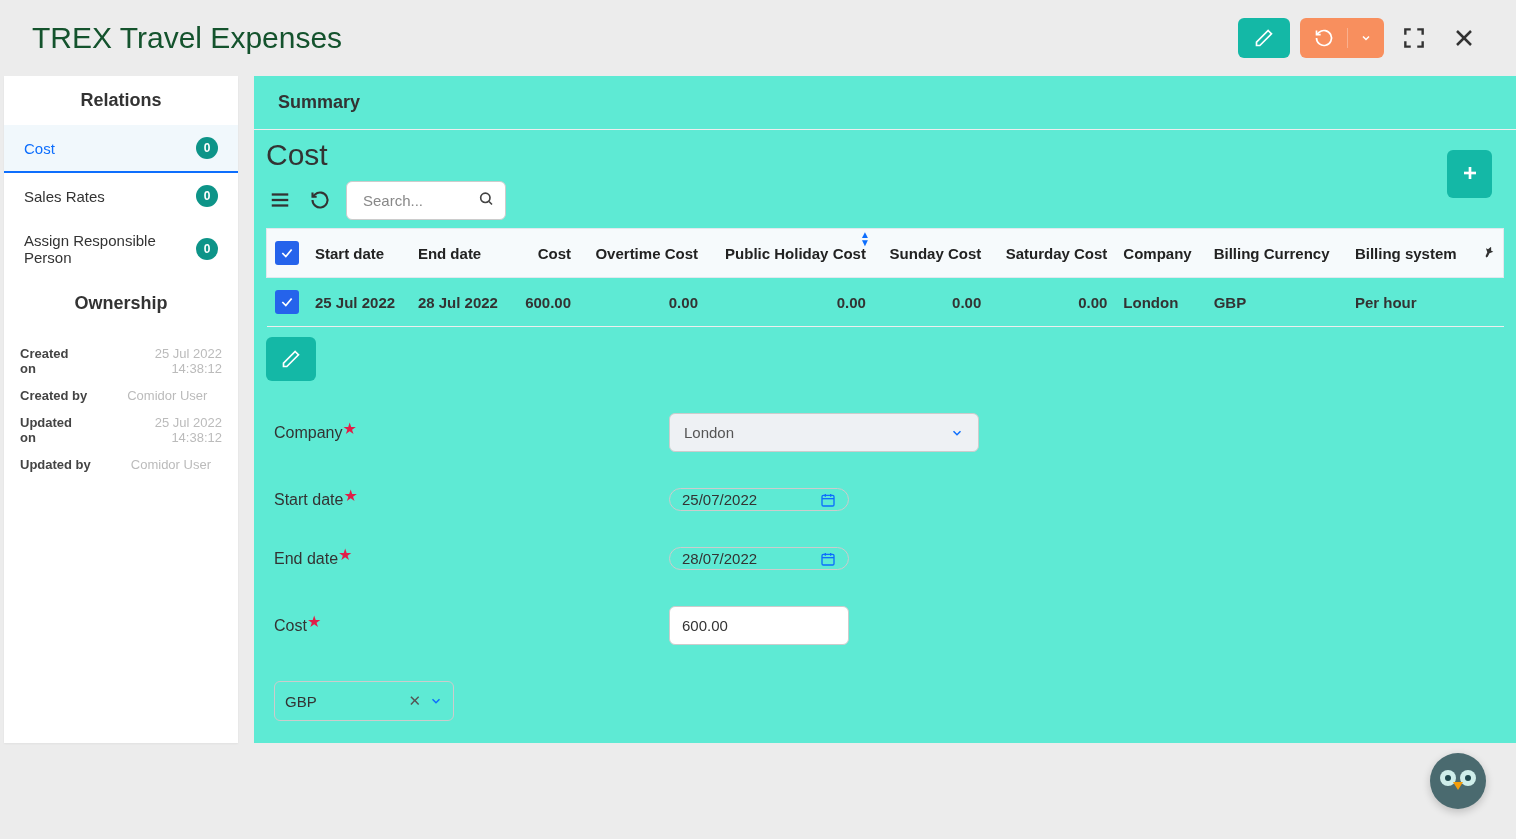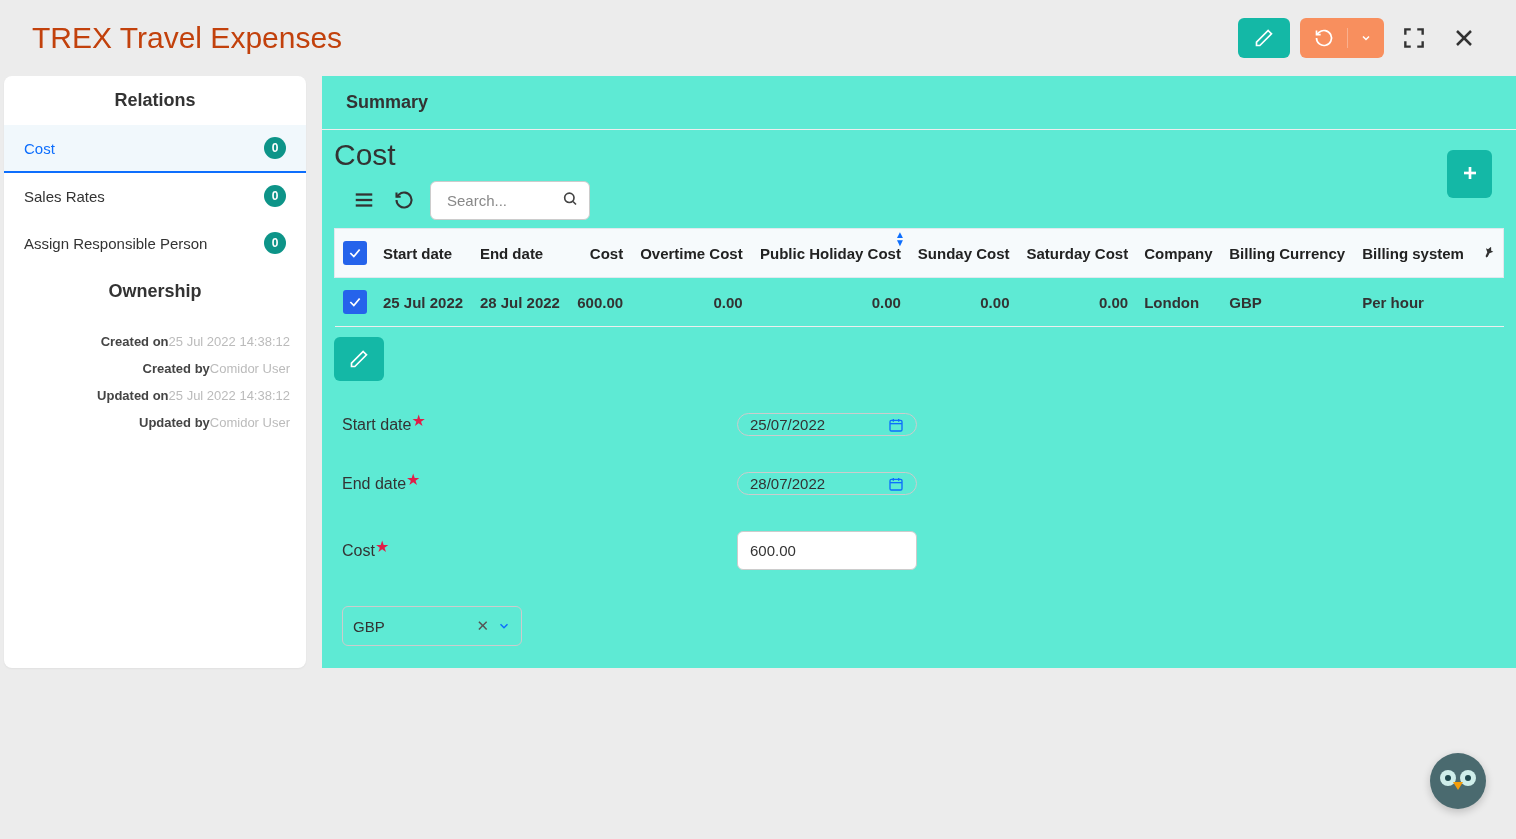--- a/index.html
+++ b/index.html
@@ -1,40 +1,40 @@
 <!DOCTYPE html>
 <html><head>
 <meta charset="utf-8">
 <style>
 * { box-sizing: border-box; margin: 0; padding: 0; }
 body { font-family: 'Segoe UI', Tahoma, sans-serif; background: #ececec; color: #333; font-size: 14px; }
 .app { width: 1516px; height: 839px; position: relative; overflow: hidden; }
 .header { display: flex; align-items: center; justify-content: space-between; padding: 18px 32px 18px 32px; }
-.title { font-size: 30px; font-weight: 400; color: #c2410c; }
+.title { font-size: 30px; font-weight: 400; color: #14532d; }
 .header-actions { display: flex; align-items: center; gap: 10px; }
 .btn { border: none; border-radius: 6px; height: 40px; display: inline-flex; align-items: center; justify-content: center; cursor: pointer; }
 .btn-teal { background: #14b8a6; color: #fff; width: 52px; }
 .btn-orange { background: #f88f5e; color: #fff; display: flex; padding: 0; }
 .btn-orange-left { width: 48px; display:flex; align-items:center; justify-content:center; border-right:1px solid rgba(255,255,255,0.3);}
 .btn-orange-right { width: 36px; display:flex; align-items:center; justify-content:center;}
 .icon-btn { background: none; border: none; cursor: pointer; width: 40px; height: 40px; display:flex; align-items:center; justify-content:center; color:#333; }
 .body { display: flex; gap: 16px; padding: 0 0 0 0; }
-.sidebar { width: 302px; background: #fff; border-radius: 8px; margin-left: 4px; box-shadow: 0 1px 2px rgba(0,0,0,0.05); }
+.sidebar { width: 234px; background: #fff; border-radius: 0; margin-left: 4px; box-shadow: 0 1px 2px rgba(0,0,0,0.05); }
 .sidebar-h { text-align: center; font-size: 18px; font-weight: 600; color: #333; padding: 14px 0; }
 .side-item { display:flex; justify-content:space-between; align-items:center; padding: 12px 20px; border-bottom: 1px solid transparent; cursor:pointer; font-size:15px; }
 .side-item.active { background: #f1f8fc; color:#0d6efd; border-bottom: 2px solid #0d6efd; }
 .badge { background:#0d9488; color:#fff; border-radius: 12px; min-width:22px; height:22px; display:inline-flex; align-items:center; justify-content:center; font-size:12px; padding:0 6px; font-weight:600; }
 .ownership { padding: 12px 16px; font-size: 13px; }
-.own-row { display:flex; justify-content:flex-end; padding: 6px 0; }
+.own-row { display:flex; justify-content:flex-start; padding: 6px 0; gap: 40px; }
 .own-label { font-weight:600; color:#444; }
 .own-val { color:#bbb; text-align:right; }
 .main { flex: 1; background: #5eead4; margin-right: 0; }
 .summary-tab { padding: 16px 24px; font-size: 18px; font-weight:600; color:#333; border-bottom:1px solid #eee; }
 .section-title { font-size: 30px; font-weight: 400; padding: 8px 0 0 12px; }
-.toolbar { display:flex; align-items:center; gap:12px; padding: 8px 24px 8px 28px; }
+.toolbar { display:flex; align-items:center; gap:12px; padding: 8px 24px 8px 12px; }
 .search-box { position:relative; }
 .search-input { border:1px solid #ccc; border-radius:6px; padding: 10px 40px 10px 16px; font-size:15px; width: 160px; color:#666; }
 .search-input::placeholder { color:#888; }
 .search-icon-pos { position:absolute; right:12px; top:50%; transform:translateY(-50%); color:#555; }
 .add-btn-wrap { margin-left:auto; }
 .btn-add { background:#14b8a6; color:#fff; border:none; border-radius:6px; width:45px; height:48px; font-size:20px; cursor:pointer; }
 .table-wrap { padding: 0 12px; }
 table { width: 100%; border-collapse: collapse; }
 thead tr { background:#f6fafc; border:1px solid #e2e8ee; }
 th { text-align:left; padding: 12px 8px; font-weight:700; font-size:15px; color:#222; border-top:1px solid #e2e8ee; border-bottom:1px solid #e2e8ee; position:relative; white-space:nowrap;}
@@ -227,20 +227,29 @@
       <div class="detail-actions">
         <button class="btn-edit-sm">
           <svg width="20" height="20" viewBox="0 0 24 24" fill="none" stroke="white" stroke-width="2">
               <path d="M17 3l4 4L7 21H3v-4L17 3z"></path>
             </svg>
         </button>
       </div>
 
       <div class="basic-info">
 
+        <div class="form-row">
+          <div class="form-label"><span>Company</span><span class="req">★</span></div>
+          <div class="select-box">
+            <span>London</span>
+            <svg width="14" height="14" viewBox="0 0 24 24" fill="none" stroke="#0d6efd" stroke-width="2.5">
+                <polyline points="6 9 12 15 18 9"></polyline>
+              </svg>
+          </div>
+        </div>
 
         <div class="form-row">
           <div class="form-label"><span>Start date</span><span class="req">★</span></div>
           <div class="date-box">
             <span>25/07/2022</span>
             <svg width="16" height="16" viewBox="0 0 24 24" fill="none" stroke="#0d6efd" stroke-width="2">
                 <rect x="3" y="5" width="18" height="16" rx="2"></rect>
                 <line x1="3" y1="10" x2="21" y2="10"></line>
                 <line x1="8" y1="3" x2="8" y2="7"></line>
                 <line x1="16" y1="3" x2="16" y2="7"></line>

